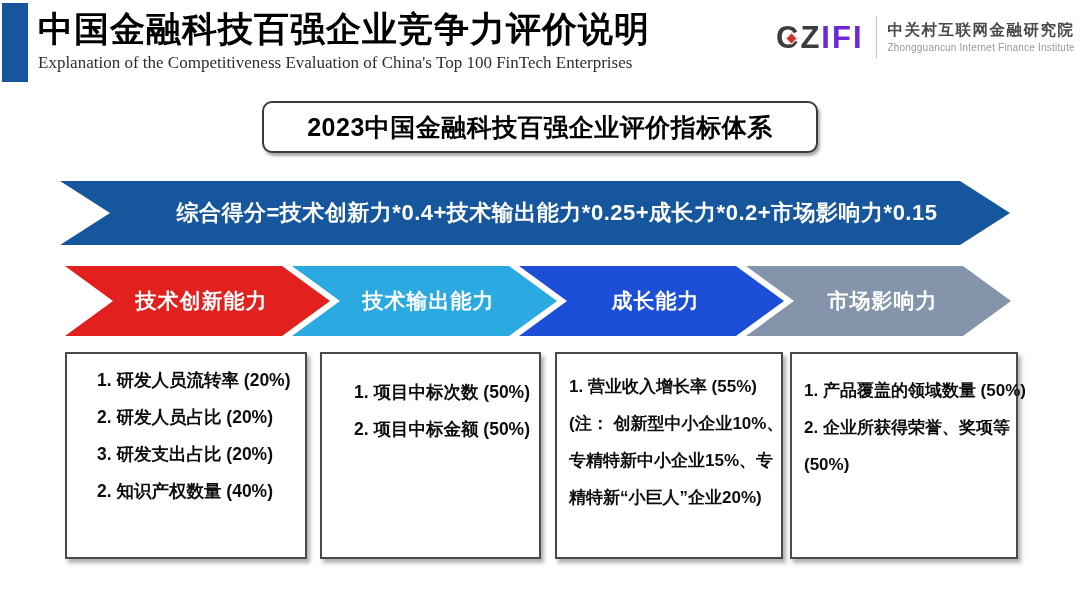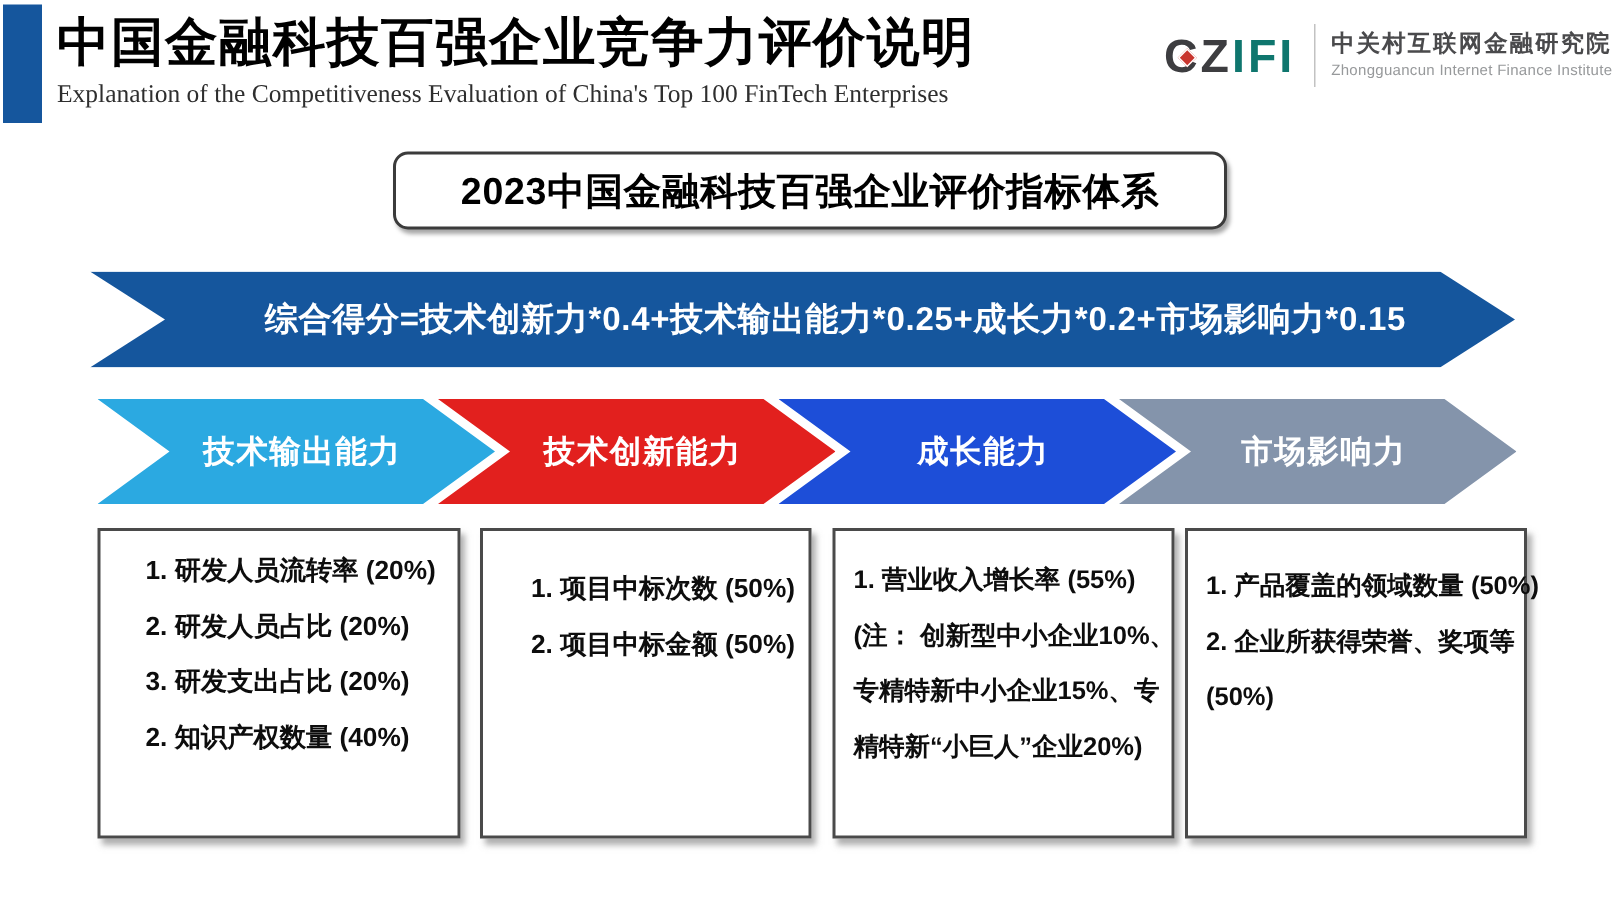--- a/index.html
+++ b/index.html
@@ -9,21 +9,21 @@
   }
   
   .accent-bar{position:absolute;left:2px;top:3px;width:26px;height:79px;background:#15569D;}
   .title-block{position:absolute;left:38px;top:6px;}
   .page-title{margin:0;font-size:35px;font-weight:900;color:#000;letter-spacing:1px;line-height:1.3;}
   .page-subtitle{margin:0;margin-top:1px;font-family:"Liberation Serif","DejaVu Serif",serif;
     font-size:17px;color:#2e2e2e;}
   .logo{position:absolute;left:776px;top:16px;display:flex;align-items:center;}
   .wordmark{position:relative;font-weight:900;font-size:31px;letter-spacing:2px;line-height:1;}
   .wm-dark{color:#3d3d40;}
-  .wm-red{color:#0f766e;text-align:center;}
+  .wm-red{color:#6d28d9;text-align:center;}
   .logo-diamond{position:absolute;left:11px;top:12px;width:7px;height:7px;background:#c8352e;
     border:1px solid #fff;transform:rotate(45deg);}
   .logo-divider{width:1px;height:42px;background:#c2c2c2;margin:0 11px 0 12px;}
   .org-cn{font-size:15.5px;font-weight:bold;color:#4a4a4c;letter-spacing:1.5px;line-height:1.2;}
   .org-en{font-size:10px;color:#97999b;margin-top:3px;letter-spacing:.2px;}
   
   .title-box{
     position:absolute;left:262px;top:101px;width:556px;height:52px;box-sizing:border-box;
     border:2.5px solid #3b3b3b;border-radius:10px;background:#fff;
     box-shadow:2px 3px 3px rgba(0,0,0,.35);
@@ -88,25 +88,25 @@
 
   <div class="title-box">
     <span>2023中国金融科技百强企业评价指标体系</span>
   </div>
 
   <div class="formula-banner">
     <span>综合得分=技术创新力*0.4+技术输出能力*0.25+成长力*0.2+市场影响力*0.15</span>
   </div>
 
   <div class="arrows-row">
+    <div class="chevron cat-0">
+      <span>技术创新能力</span>
+    </div>
     <div class="chevron cat-1">
       <span>技术输出能力</span>
-    </div>
-    <div class="chevron cat-0">
-      <span>技术创新能力</span>
     </div>
     <div class="chevron cat-2">
       <span>成长能力</span>
     </div>
     <div class="chevron cat-3">
       <span>市场影响力</span>
     </div>
   </div>
 
   <div class="detail-box box-0">

